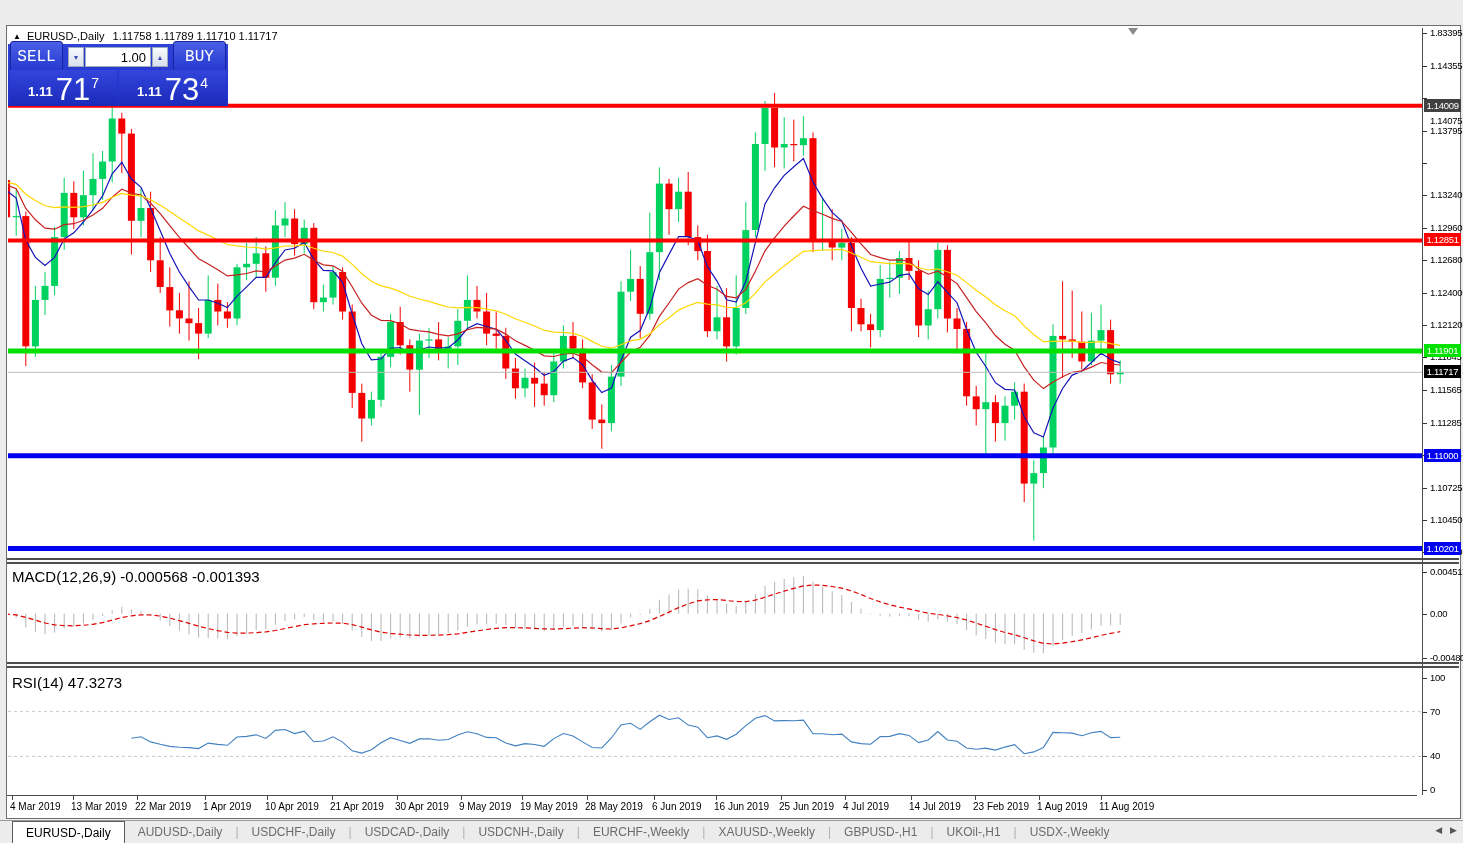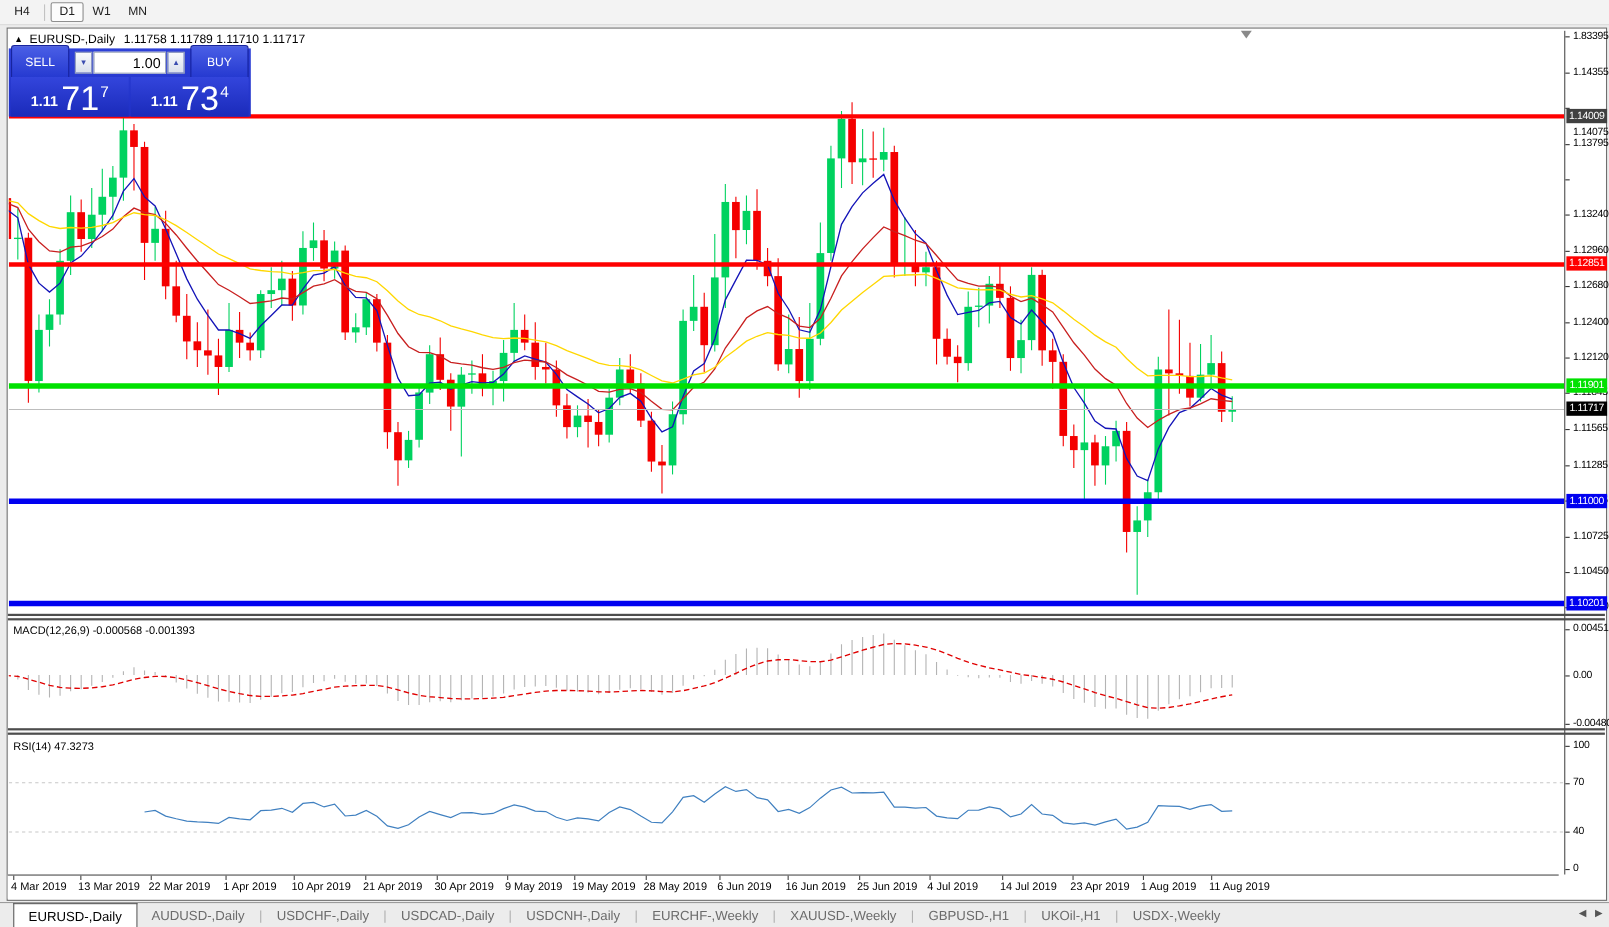--- a/index.html
+++ b/index.html
@@ -22,21 +22,21 @@
   #chart-header .sym{margin-right:8px;}
 
   svg{position:absolute;display:block;}
   #main-svg{left:8px;top:28px;}
   #macd-svg{left:8px;top:564px;}
   #rsi-svg{left:8px;top:669px;}
 
   .psep{position:absolute;left:7px;width:1452px;height:6px;box-sizing:border-box;
         border-top:2px solid #4d4d4d;border-bottom:2px solid #4d4d4d;background:#fafafa;}
 
-  .pane-label{position:absolute;font-size:10px;color:#000;white-space:nowrap;}
+  .pane-label{position:absolute;font-size:15px;color:#000;white-space:nowrap;}
 
   
   #shift{position:absolute;left:1128px;top:28px;width:0;height:0;
          border-left:5px solid transparent;border-right:5px solid transparent;border-top:7px solid #8a8a8a;}
 
   
   #axis{position:absolute;left:1422px;top:28px;width:39px;height:767px;border-left:1px solid #4d4d4d;}
   .atick{position:absolute;left:7px;font-size:9.5px;letter-spacing:-0.3px;color:#000;white-space:nowrap;}
   .amark{position:absolute;left:0;width:4px;height:1px;background:#333;}
   .badge{position:absolute;left:1px;width:37px;height:13px;color:#fff;font-size:9.5px;letter-spacing:-0.3px;
@@ -54,46 +54,39 @@
   .tab.active{background:#fff;border:1px solid #5a5a5a;border-bottom:none;color:#000;}
   .tabsep{display:flex;align-items:center;color:#b0b0b0;}
   #tabarrows{position:absolute;right:6px;top:825px;font-size:9px;color:#555;}
   #tabarrows span{margin-left:8px;}
 
   
   #trade-panel{position:absolute;left:8px;top:44px;width:220px;height:62px;box-sizing:border-box;
                background:linear-gradient(#2e41d8,#1f30c6);padding:2px;}
   .tp-top{display:flex;height:22px;align-items:center;}
   .tbtn{flex:0 0 53px;height:32px;background:linear-gradient(#4a5fe6,#2337cf);border:1px solid #17249f;border-radius:3px;
-        color:#fff;font-size:11px;display:flex;align-items:center;justify-content:center;cursor:default;}
+        color:#fff;font-size:16px;display:flex;align-items:center;justify-content:center;cursor:default;font-family:Liberation Mono, monospace;}
   .spin{width:16px;height:20px;box-sizing:border-box;background:linear-gradient(#f8fafc,#d9e0ec);border:1px solid #9fa9bd;
         color:#3a4db0;font-size:7px;display:flex;align-items:center;justify-content:center;cursor:default;}
   .vol{width:66px;height:20px;box-sizing:border-box;border:1px solid #9fa9bd;font-size:13px;text-align:right;
        padding:0 4px 0 0;font-family:"Liberation Sans",sans-serif;margin:0 1px;}
   .tp-top .lead{flex:1;}
   .tp-bottom{display:flex;height:36px;margin-top:2px;}
   .pbox{flex:1;background:linear-gradient(#3345dc,#1a2aba);display:flex;align-items:flex-end;justify-content:center;
         color:#fff;padding-bottom:3px;}
   .pbox.left{margin-right:2px;}
   .psmall{font-size:13px;font-weight:bold;margin:0 3px 4px 0;}
   .pbig{font-size:31px;line-height:0.85;}
   .psup{font-size:14px;position:relative;top:-12px;margin-left:1px;}
 </style>
 </head>
 <body>
 
 <div id="root">
 
-  <div id="toolbar">
-      <div class="tf">H4</div>
-      <div class="tfsep"></div>
-      <div class="tf active">D1</div>
-      <div class="tf">W1</div>
-      <div class="tf">MN</div>
-    </div>
 
   <div id="winborder"></div>
 
   <svg id="main-svg" width="1414" height="530">
       <line x1="-11" y1="102.1" x2="-11" y2="182.3" stroke="#f40000" stroke-width="1"></line>
       <rect x="-14.5" y="119.5" width="7" height="32.6" fill="#f40000"></rect>
       <line x1="-1.4000000000000004" y1="142.8" x2="-1.4000000000000004" y2="202.1" stroke="#f40000" stroke-width="1"></line>
       <rect x="-4.9" y="152.1" width="7" height="37.2" fill="#f40000"></rect>
       <line x1="8.2" y1="161.4" x2="8.2" y2="207.9" stroke="#00d25f" stroke-width="1"></line>
       <rect x="4.7" y="188.1" width="7" height="1.2" fill="#00d25f"></rect>
@@ -580,21 +573,21 @@
       <div class="dlabel" style="left: 645px;">6 Jun 2019</div>
       <div class="dtick" style="left: 709px;"></div>
       <div class="dlabel" style="left: 707px;">16 Jun 2019</div>
       <div class="dtick" style="left: 774px;"></div>
       <div class="dlabel" style="left: 772px;">25 Jun 2019</div>
       <div class="dtick" style="left: 838px;"></div>
       <div class="dlabel" style="left: 836px;">4 Jul 2019</div>
       <div class="dtick" style="left: 904px;"></div>
       <div class="dlabel" style="left: 902px;">14 Jul 2019</div>
       <div class="dtick" style="left: 968px;"></div>
-      <div class="dlabel" style="left: 966px;">23 Apr 2019</div>
+      <div class="dlabel" style="left: 966px;">23 Feb 2019</div>
       <div class="dtick" style="left: 1032px;"></div>
       <div class="dlabel" style="left: 1030px;">1 Aug 2019</div>
       <div class="dtick" style="left: 1094px;"></div>
       <div class="dlabel" style="left: 1092px;">11 Aug 2019</div>
     </div>
 
   <div id="tabs">
       <div class="tab active">EURUSD-,Daily</div>
       <div class="tab">AUDUSD-,Daily</div>
       <div class="tabsep">|</div>

